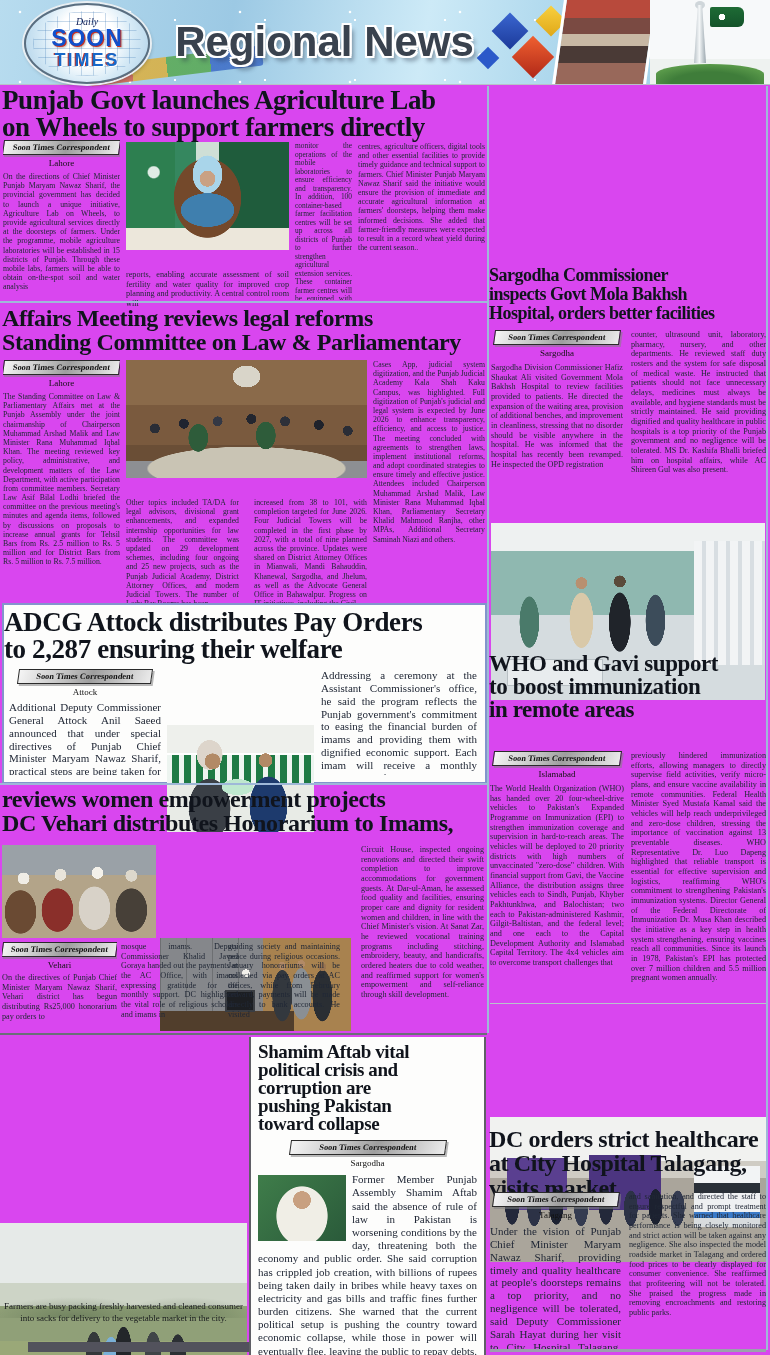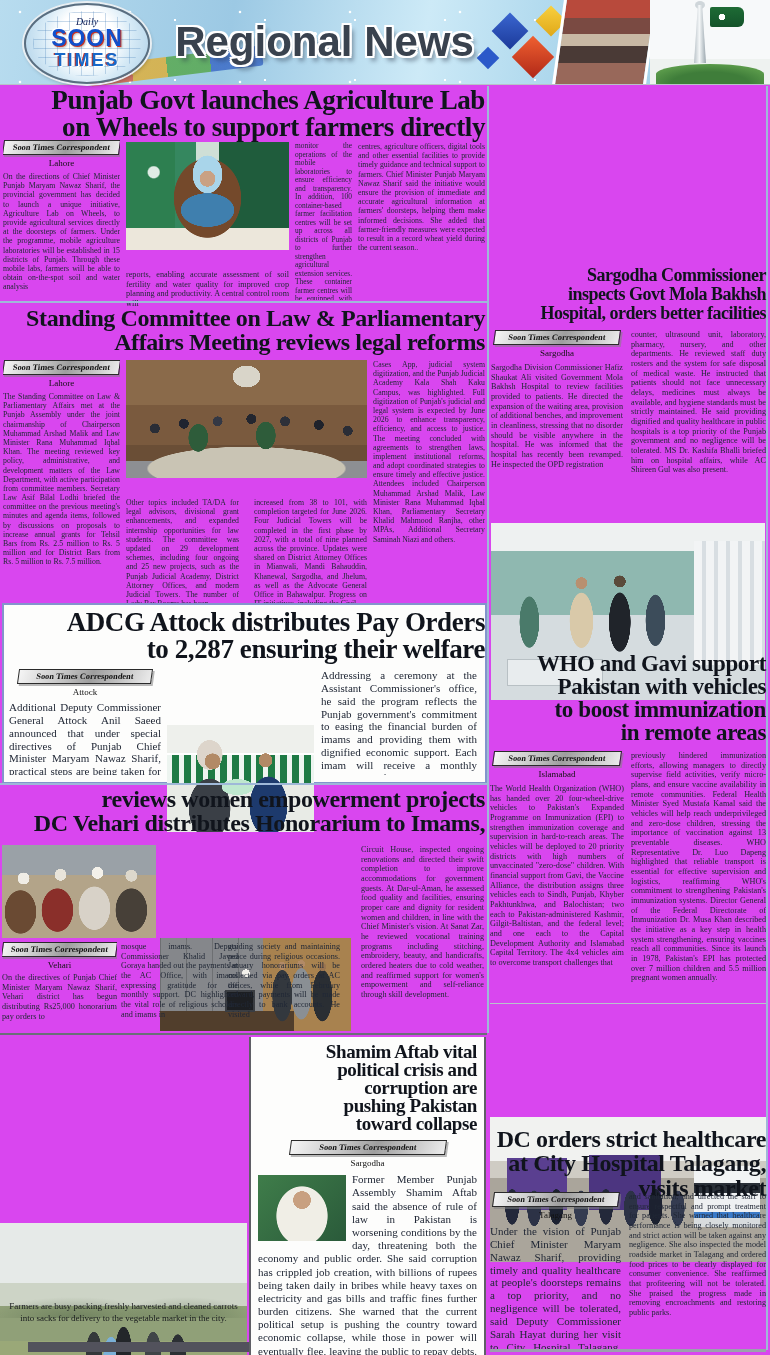--- a/index.html
+++ b/index.html
@@ -49,21 +49,21 @@
   .minar-tower{position:absolute;left:44px;top:5px;width:12px;height:58px;
     background:linear-gradient(90deg,#b9c2c8,#f4f7f8 45%,#9aa6ae);
     clip-path:polygon(32% 0,68% 0,100% 100%,0 100%);}
   .minar-dome{position:absolute;left:45px;top:1px;width:10px;height:8px;background:#cfd6da;border-radius:50%;}
   .minar-flag{position:absolute;left:60px;top:7px;width:34px;height:20px;border-radius:2px 6px 6px 2px;
     background:radial-gradient(circle 5px at 35% 50%,#fff 60%,transparent 70%),
                linear-gradient(180deg,#1e6b35,#14532a);}
   .minar-mound{position:absolute;left:6px;bottom:0;width:108px;height:20px;border-radius:60% 60% 0 0;
     background:radial-gradient(ellipse 60% 100% at 50% 100%,#3f7d3a 60%,#5a9a4a);}
   
-  .hl{font-weight:bold;color:#10141c;text-align:right;letter-spacing:-0.4px;line-height:1.0;
+  .hl{font-weight:bold;color:#10141c;text-align:left;letter-spacing:-0.4px;line-height:1.0;
       font-family:"Liberation Serif",serif;}
   .hl-line{display:block;white-space:nowrap;}
   .bt{margin:0;text-align:justify;color:#212836;overflow:hidden;}
   .xxs{font-size:7.4px;line-height:1.15;}
   .xs{font-size:7.8px;line-height:1.18;}
   .s{font-size:8.2px;line-height:1.18;}
   .s0{font-size:11px;line-height:1.17;}
   .m{font-size:11px;line-height:1.2;}
   .byline-box{background:linear-gradient(105deg,#f5f5f5 0%,#c2c2c2 35%,#9e9e9e 55%,#ececec 100%);
     border:1px solid #2a2a2a;box-shadow:2px 2px 0 rgba(130,130,130,.55);
@@ -213,22 +213,22 @@
   </div>
   <div class="abs" style="left:126px;top:142px;width:163px;">
     <div class="photo ph-ag" style="width:163px;height:108px;"></div>
     <p class="bt s" style="margin-top:20px;height:44px;">reports, enabling accurate assessment of soil fertility and water quality for improved crop planning and productivity. A central control room will</p>
   </div>
   <p class="abs bt xxs" style="left:295px;top:142px;width:57px;height:158px;">monitor the operations of the mobile laboratories to ensure efficiency and transparency. In addition, 100 container-based farmer facilitation centres will be set up across all districts of Punjab to further strengthen agricultural extension services. These container farmer centres will be equipped with data call</p>
   <p class="abs bt xs" style="left:358px;top:142px;width:127px;height:158px;">centres, agriculture officers, digital tools and other essential facilities to provide timely guidance and technical support to farmers. Chief Minister Punjab Maryam Nawaz Sharif said the initiative would ensure the provision of immediate and accurate agricultural information at farmers' doorsteps, helping them make informed decisions. She added that farmer-friendly measures were expected to result in a record wheat yield during the current season..</p>
   <div class="rule" style="left:0;top:301px;width:487px;height:2px;"></div>
 
   <div class="abs hl" style="left:2px;top:306px;width:483px;font-size:24px;">
+    <span class="hl-line">Affairs Meeting reviews legal reforms</span>
     <span class="hl-line">Standing Committee on Law &amp; Parliamentary</span>
-    <span class="hl-line">Affairs Meeting reviews legal reforms</span>
   </div>
   <div class="abs" style="left:3px;top:360px;width:117px;height:238px;overflow:hidden;">
     <div class="byline-box">Soon Times Correspondent</div>
     <div class="city">Lahore</div>
     <p class="bt xs" style="margin-top:4px;">The Standing Committee on Law &amp; Parliamentary Affairs met at the Punjab Assembly under the joint chairmanship of Chairperson Muhammad Arshad Malik and Law Minister Rana Muhammad Iqbal Khan. The meeting reviewed key policy, administrative, and development matters of the Law Department, with active participation from committee members. Secretary Law Asif Bilal Lodhi briefed the committee on the previous meeting's minutes and agenda items, followed by discussions on proposals to increase annual grants for Tehsil Bars from Rs. 2.5 million to Rs. 5 million and for District Bars from Rs. 5 million to Rs. 7.5 million.</p>
   </div>
   <div class="abs" style="left:126px;top:360px;width:241px;">
     <div class="photo ph-law" style="width:241px;height:118px;"></div>
     <div style="display:flex;gap:15px;margin-top:20px;">
       <p class="bt xs" style="width:117px;height:110px;">Other topics included TA/DA for legal advisors, divisional grant enhancements, and expanded internship opportunities for law students. The committee was updated on 29 development schemes, including four ongoing and 25 new projects, such as the Punjab Judicial Academy, District Attorney Offices, and modern Judicial Towers. The number of Lady Bar Rooms has been</p>
@@ -271,21 +271,21 @@
     <p class="bt s" style="margin-top:3px;">On the directives of Punjab Chief Minister Maryam Nawaz Sharif, Vehari district has begun distributing Rs25,000 honorarium pay orders to</p>
   </div>
   <p class="abs bt s" style="left:121px;top:942px;width:117px;height:90px;">mosque imams. Deputy Commissioner Khalid Javed Goraya handed out the payments at the AC Office, with imams expressing gratitude for the monthly support. DC highlighted the vital role of religious scholars and imams in</p>
   <p class="abs bt s" style="left:228px;top:942px;width:112px;height:90px;">guiding society and maintaining peace during religious occasions. January honorariums will be collected via pay orders at AC offices, while from February onward, payments will be made directly to bank accounts. He visited</p>
   <div class="abs" style="left:0;top:1033px;width:487px;height:2px;background:#6a6f78;"></div>
 
   <div class="photo ph-carrot abs" style="left:0;top:1037px;width:247px;height:251px;">
     <div class="pd carrot-trees"></div>
 
   </div>
-  <p class="abs caption" style="left:2px;top:1292px;width:243px;">Farmers are busy packing freshly harvested and cleaned carrots into sacks for delivery to the vegetable market in the city.</p>
+  <p class="abs caption" style="left:2px;top:1292px;width:243px;">Farmers are busy packing freshly harvested and cleaned consumer into sacks for delivery to the vegetable market in the city.</p>
   <div class="darkbar" style="left:28px;top:1342px;width:458px;height:10px;"></div>
 
   <div class="abs sh-box">
     <div class="hl" style="margin-top:6px;font-size:19px;line-height:0.95;">
       <span class="hl-line">Shamim Aftab vital</span>
       <span class="hl-line">political crisis and</span>
       <span class="hl-line">corruption are</span>
       <span class="hl-line">pushing Pakistan</span>
       <span class="hl-line">toward collapse</span>
     </div>
@@ -316,21 +316,20 @@
   </div>
   <p class="abs bt s" style="left:631px;top:330px;width:135px;height:172px;">counter, ultrasound unit, laboratory, pharmacy, nursery, and other departments. He reviewed staff duty rosters and the system for safe disposal of medical waste. He instructed that patients should not face unnecessary delays, medicines must always be available, and hygiene standards must be strictly maintained. He said providing dignified and quality healthcare in public hospitals is a top priority of the Punjab government and no negligence will be tolerated. MS Dr. Kashifa Bhalli briefed him on hospital affairs, while AC Shireen Gul was also present.</p>
 
   <div class="photo ph-who abs" style="left:490px;top:503px;width:276px;height:145px;">
     <div class="pd who-ban1"></div>
     <div class="pd who-ban2"></div>
     <div class="pd who-van"></div>
   </div>
   <div class="abs hl" style="left:489px;top:652px;width:277px;font-size:23px;line-height:1.0;">
     <span class="hl-line">WHO and Gavi support</span>
-    <span class="hl-line">Pakistan with vehicles</span>
     <span class="hl-line">to boost immunization</span>
     <span class="hl-line">in remote areas</span>
   </div>
   <div class="abs" style="left:490px;top:751px;width:134px;height:252px;overflow:hidden;">
     <div class="byline-box" style="width:122px;margin:0 auto;">Soon Times Correspondent</div>
     <div class="city">Islamabad</div>
     <p class="bt s" style="margin-top:5px;">The World Health Organization (WHO) has handed over 20 four-wheel-drive vehicles to Pakistan's Expanded Programme on Immunization (EPI) to strengthen immunization coverage and supervision in hard-to-reach areas. The vehicles will be deployed to 20 priority districts with high numbers of unvaccinated "zero-dose" children. With financial support from Gavi, the Vaccine Alliance, the distribution assigns three vehicles each to Sindh, Punjab, Khyber Pakhtunkhwa, and Balochistan; two each to Pakistan-administered Kashmir, Gilgit-Baltistan, and the federal level; and one each to the Capital Development Authority and Islamabad Capital Territory. The 4x4 vehicles aim to overcome transport challenges that</p>
   </div>
   <p class="abs bt s" style="left:631px;top:751px;width:135px;height:253px;">previously hindered immunization efforts, allowing managers to directly supervise field activities, verify micro-plans, and ensure vaccine availability in remote communities. Federal Health Minister Syed Mustafa Kamal said the vehicles will help reach underprivileged and zero-dose children, stressing the importance of vaccination against 13 preventable diseases. WHO Representative Dr. Luo Dapeng highlighted that reliable transport is essential for effective supervision and logistics, reaffirming WHO's commitment to strengthening Pakistan's immunization systems. Director General of the Federal Directorate of Immunization Dr. Musa Khan described the initiative as a key step in health system strengthening, ensuring vaccines reach all communities. Since its launch in 1978, Pakistan's EPI has protected over 7 million children and 5.5 million pregnant women annually.</p>
   <div class="abs" style="left:490px;top:1003px;width:276px;height:1px;background:#b8c2cc;"></div>

